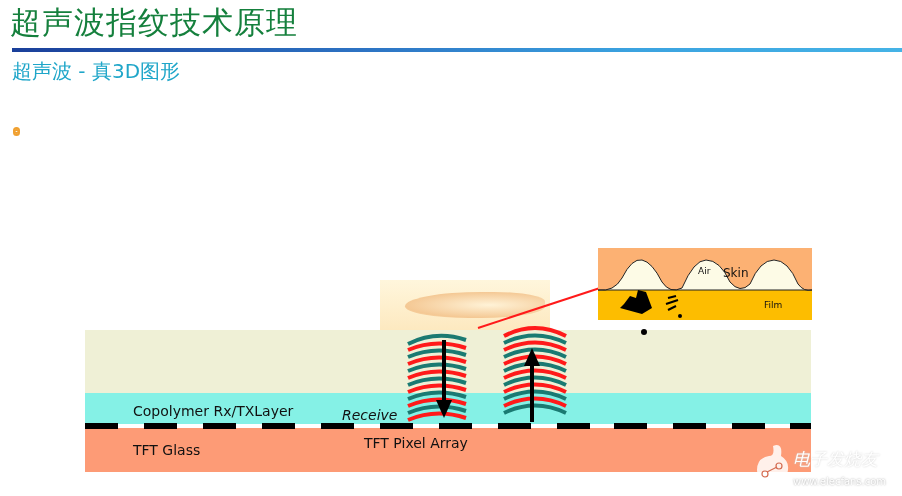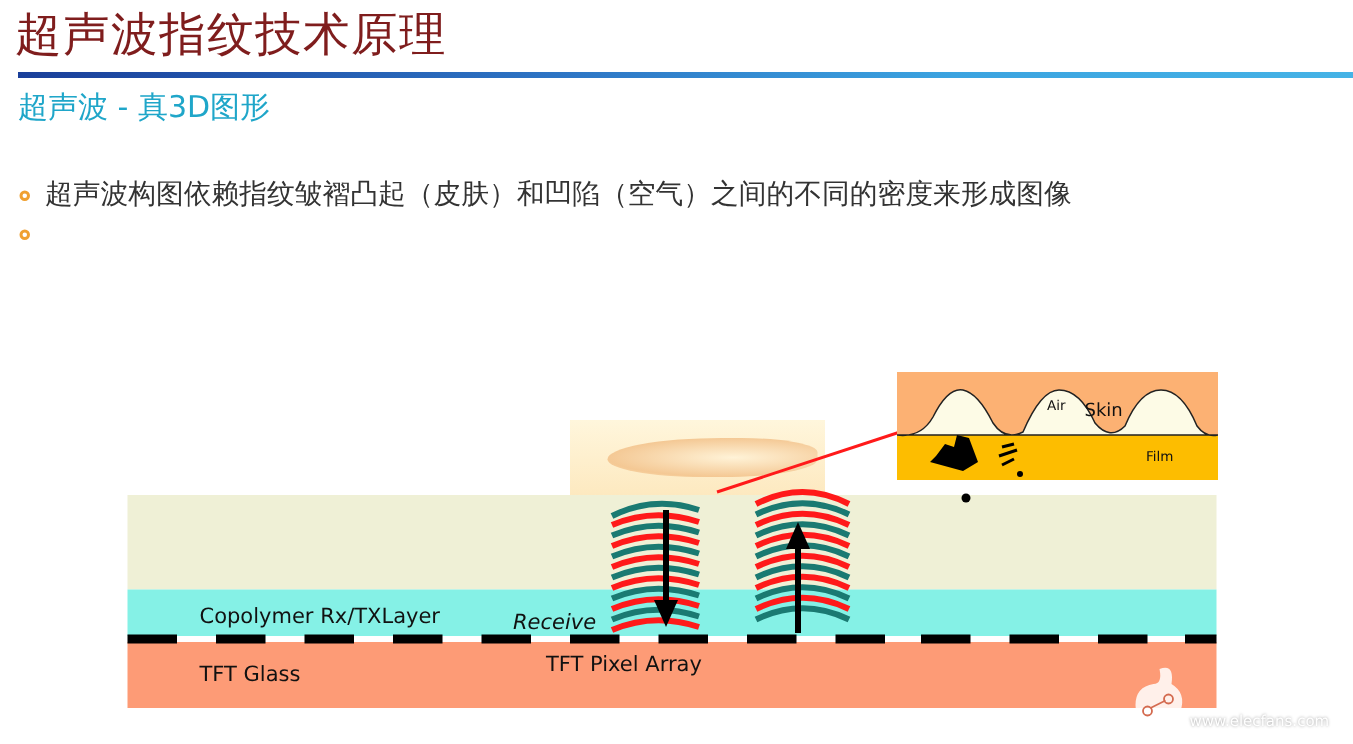--- a/index.html
+++ b/index.html
@@ -1,17 +1,17 @@
 <!DOCTYPE html>
 <html><head>
 <meta charset="utf-8">
 <style>
   * { margin:0; padding:0; box-sizing:border-box; }
   body { width:902px; height:496px; background:#ffffff; position:relative; overflow:hidden; font-family:"DejaVu Sans", sans-serif; }
-  .title { position:absolute; left:10px; top:2px; font-size:31px; color:#7f1d1d; font-family:"DejaVu Sans", sans-serif; letter-spacing:1px; }
+  .title { position:absolute; left:10px; top:2px; font-size:31px; color:#15803d; font-family:"DejaVu Sans", sans-serif; letter-spacing:1px; }
   .title-bar { position:absolute; left:12px; top:48px; width:890px; height:4px; background:linear-gradient(to right,#1a3f9a,#2d74c4 40%,#3ba3e0 70%,#45b3e6); }
   .subtitle { position:absolute; left:12px; top:58px; font-size:20px; color:#1fa6c9; }
   .bullets { position:absolute; left:12px; top:118px; width:880px; }
   .bullet { position:relative; padding-left:18px; font-size:18.5px; color:#333; line-height:24px; margin-bottom:2px; }
   .bullet .dot { position:absolute; left:1px; top:9px; width:7px; height:7px; border:2px solid #f0a030; border-radius:50%; }
   .diagram { position:absolute; left:0; top:240px; width:902px; height:256px; }
   .layer { position:absolute; }
   .platen { left:85px; top:90px; width:726px; height:63px; background:#eff0d6; }
   .copoly { left:85px; top:153px; width:726px; height:31px; background:#85f1e6; }
   .tft { left:85px; top:188px; width:726px; height:44px; background:#fd9b76; }
@@ -27,21 +27,20 @@
 </head>
 <body>
 
 <div class="title">超声波指纹技术原理</div>
 <div class="title-bar"></div>
 <div class="subtitle">超声波 - 真3D图形</div>
 
 <div class="bullets">
   <div class="bullet">
     <span class="dot"></span>
-    <span>超声波构图依赖指纹皱褶凸起（皮肤）和凹陷（空气）之间的不同的密度来形成图像</span>
   </div>
   <div class="bullet" style="width:880px;">
     <span class="dot"></span>
   </div>
 </div>
 
 <div class="diagram">
   <div class="finger"></div>
   <div class="finger-shape"></div>
 
@@ -127,14 +126,15 @@
   </div>
 </div>
 
 <div class="watermark">
   <svg width="36" height="46" style="position:absolute;left:0;top:2px;">
     <path d="M18 4 Q28 0 26 14 Q36 20 32 32 Q26 44 14 42 Q2 40 2 28 Q2 16 14 14 Q20 14 18 4 Z" fill="#fff" fill-opacity="0.85"></path>
     <circle cx="10" cy="32" r="3" fill="none" stroke="#d46b50" stroke-width="1.2"></circle>
     <circle cx="24" cy="24" r="3" fill="none" stroke="#d46b50" stroke-width="1.2"></circle>
     <line x1="12" y1="30" x2="22" y2="25" stroke="#d46b50" stroke-width="1.2"></line>
   </svg>
+  <div style="position:absolute;left:38px;top:8px;font-size:17px;color:#fff;font-style:italic;text-shadow:0 0 2px #ccc;">电子发烧友</div>
   <div style="position:absolute;left:38px;top:36px;font-size:10px;color:#fff;text-shadow:0 0 2px #999;">www.elecfans.com</div>
 </div>
 
 </body></html>

